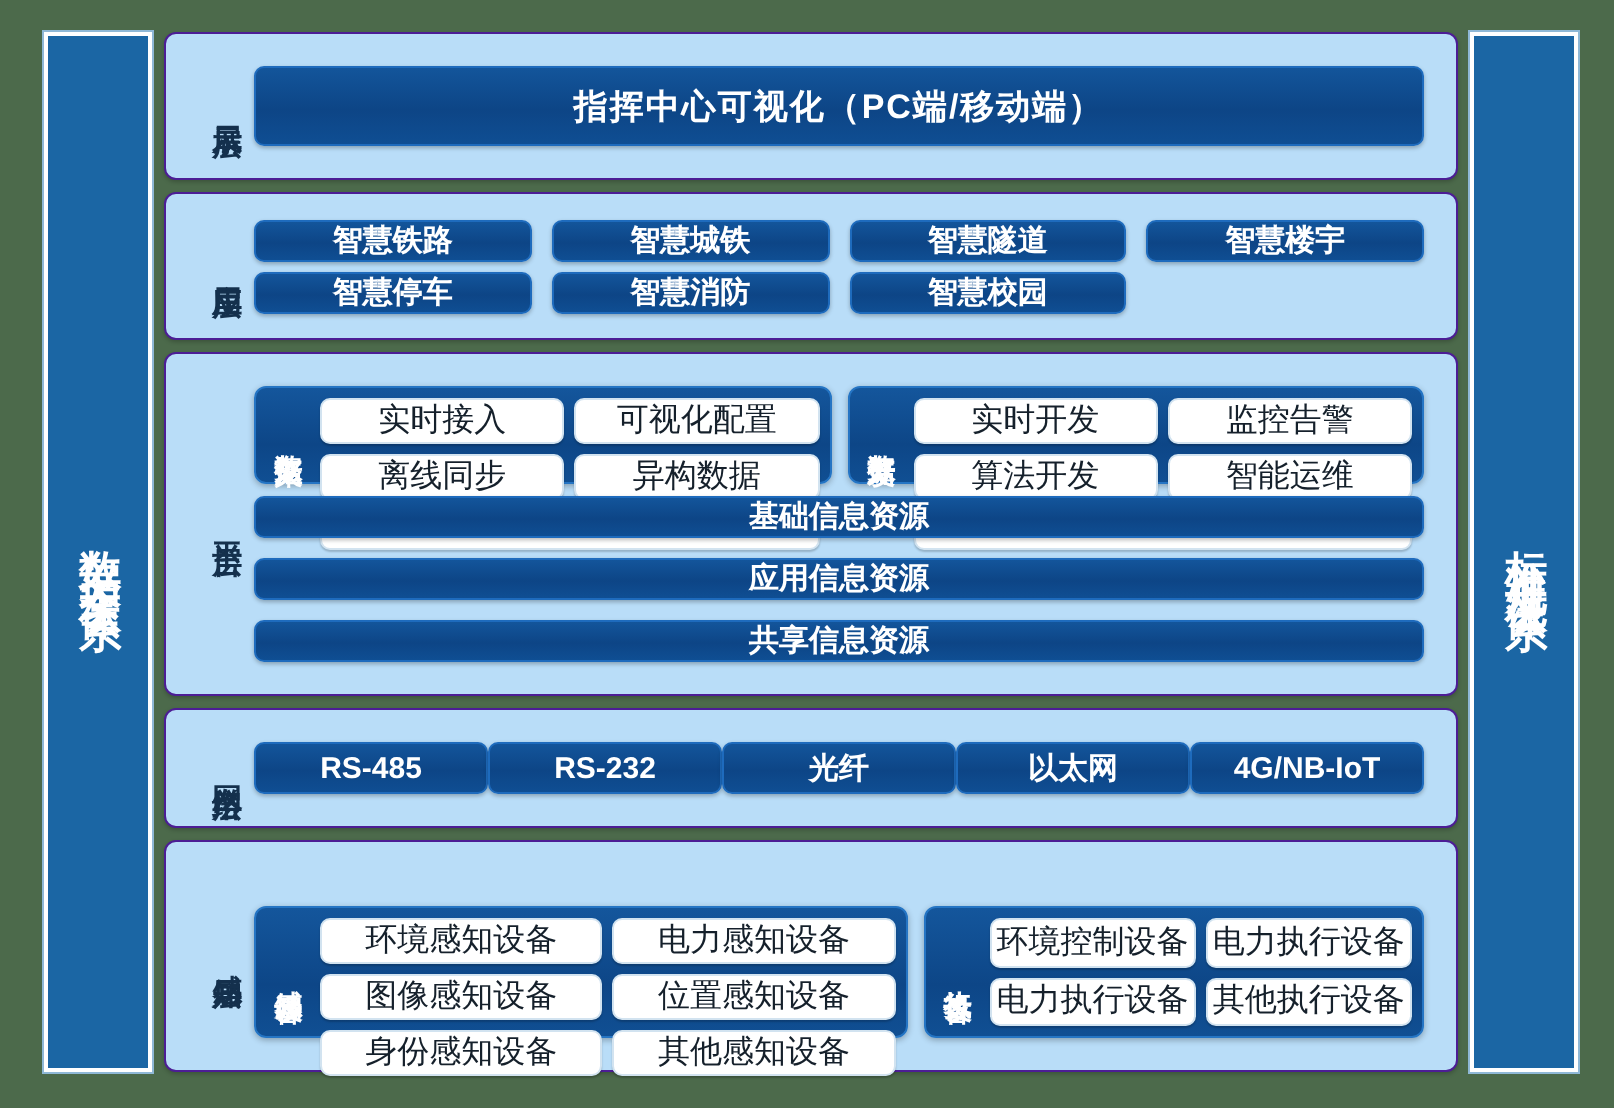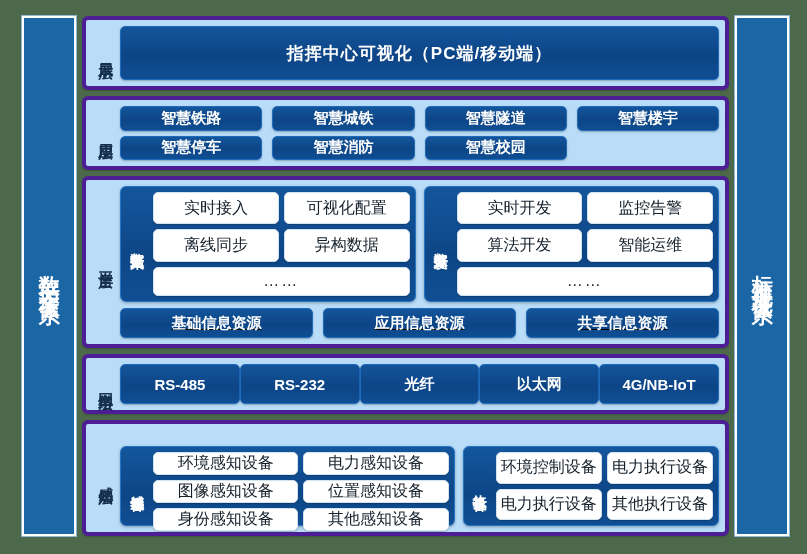--- a/index.html
+++ b/index.html
@@ -53,27 +53,27 @@
   #stack {
     flex: 1 1 auto;
     display: flex;
     flex-direction: column;
     gap: 6px;
     min-width: 0;
   }
 
   .layer {
     background: #b9ddf8;
-    border: 4px solid #4c1d95;
+    border: 1px solid #4c1d95;
     border-radius: 6px;
     box-shadow: 0 1px 2px rgba(0,0,0,0.22);
     display: flex;
     flex-direction: row;
     align-items: stretch;
-    padding: 6px;
+    padding: 16px;
     box-sizing: border-box;
     min-height: 0;
   }
   .layer-presentation { flex: 0 0 74px; }
   .layer-application  { flex: 0 0 74px; }
   .layer-platform     { flex: 1 1 auto; }
   .layer-network      { flex: 0 0 60px; }
   .layer-perception   { flex: 0 0 116px; }
 
   
@@ -196,24 +196,23 @@
     box-shadow: 0 1px 1px rgba(0,0,0,0.2);
     box-sizing: border-box;
     padding: 0 2px;
   }
   .chip.wide { grid-column: 1 / span 2; }
   .chip.dots { letter-spacing: 2px; color: #222; }
 
   
   .resource-row {
     display: grid;
-    grid-template-columns: repeat(3, 1fr);
+    grid-template-columns: repeat(1, 1fr);
     gap: 10px;
     flex: 0 0 30px;
-    text-decoration: underline;
   }
   .resource-cell { font-size: 15px; }
 
   
   .net-row {
     display: grid;
     grid-template-columns: repeat(5, 1fr);
     flex: 1 1 auto;
   }
   .net-cell { font-size: 15px; }

